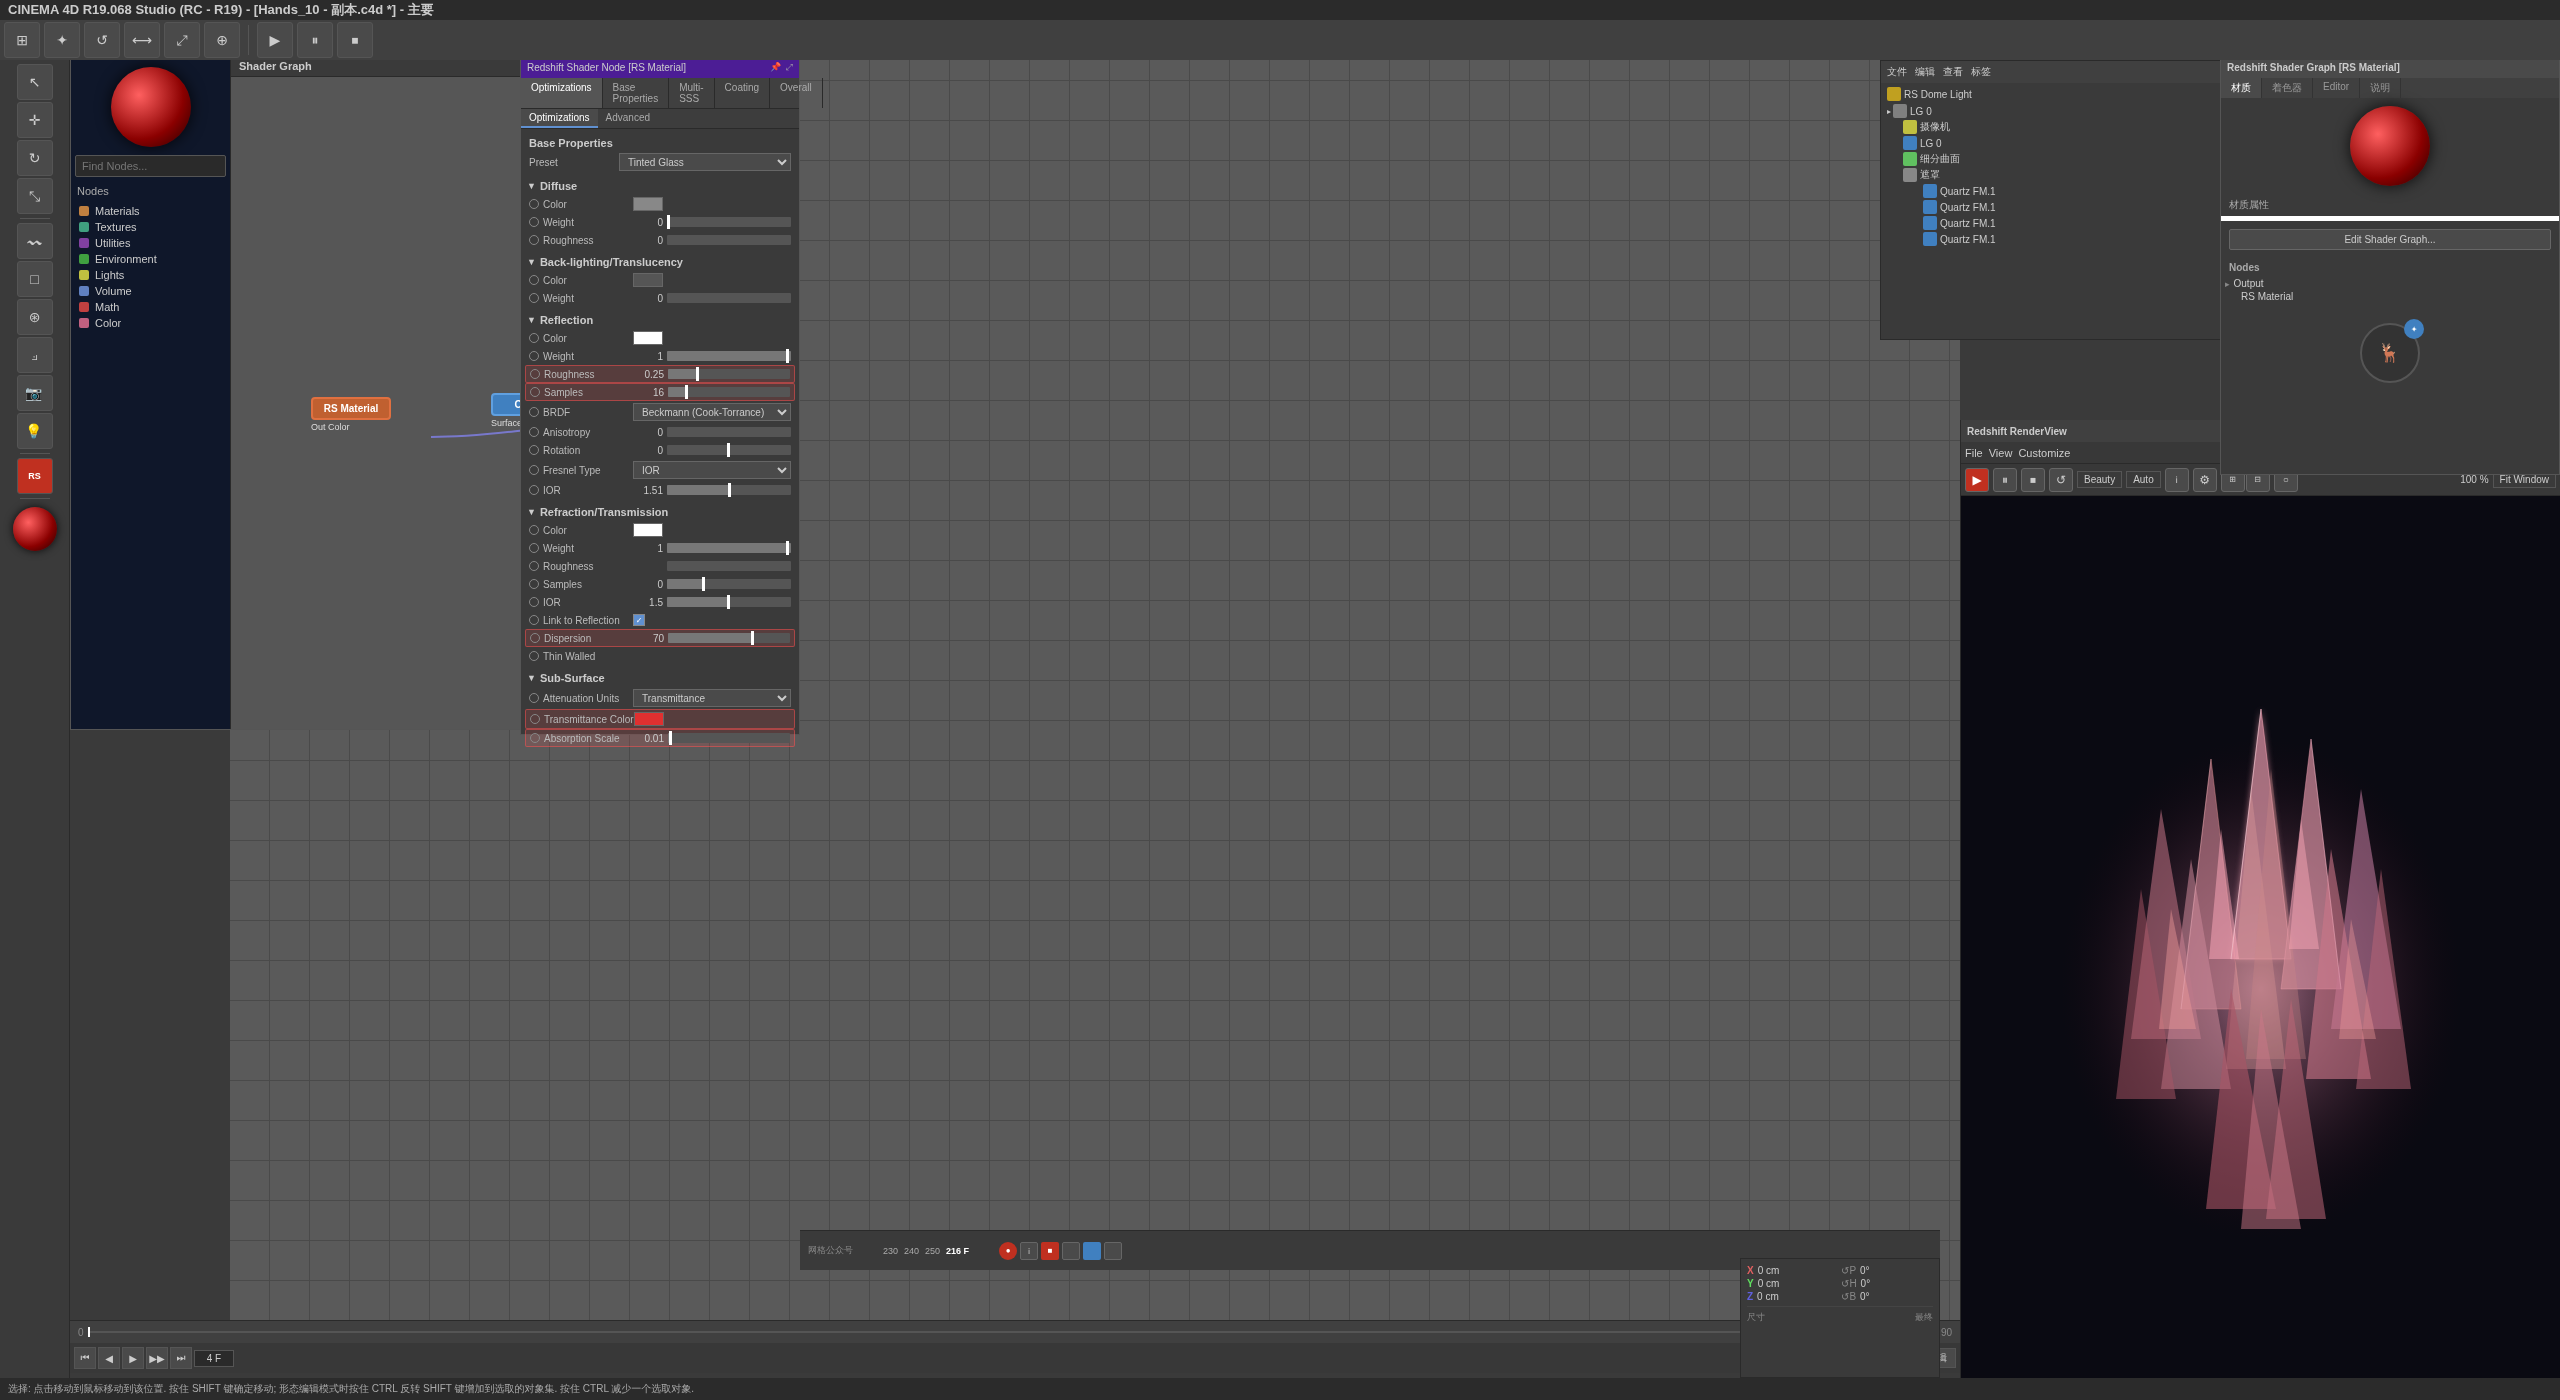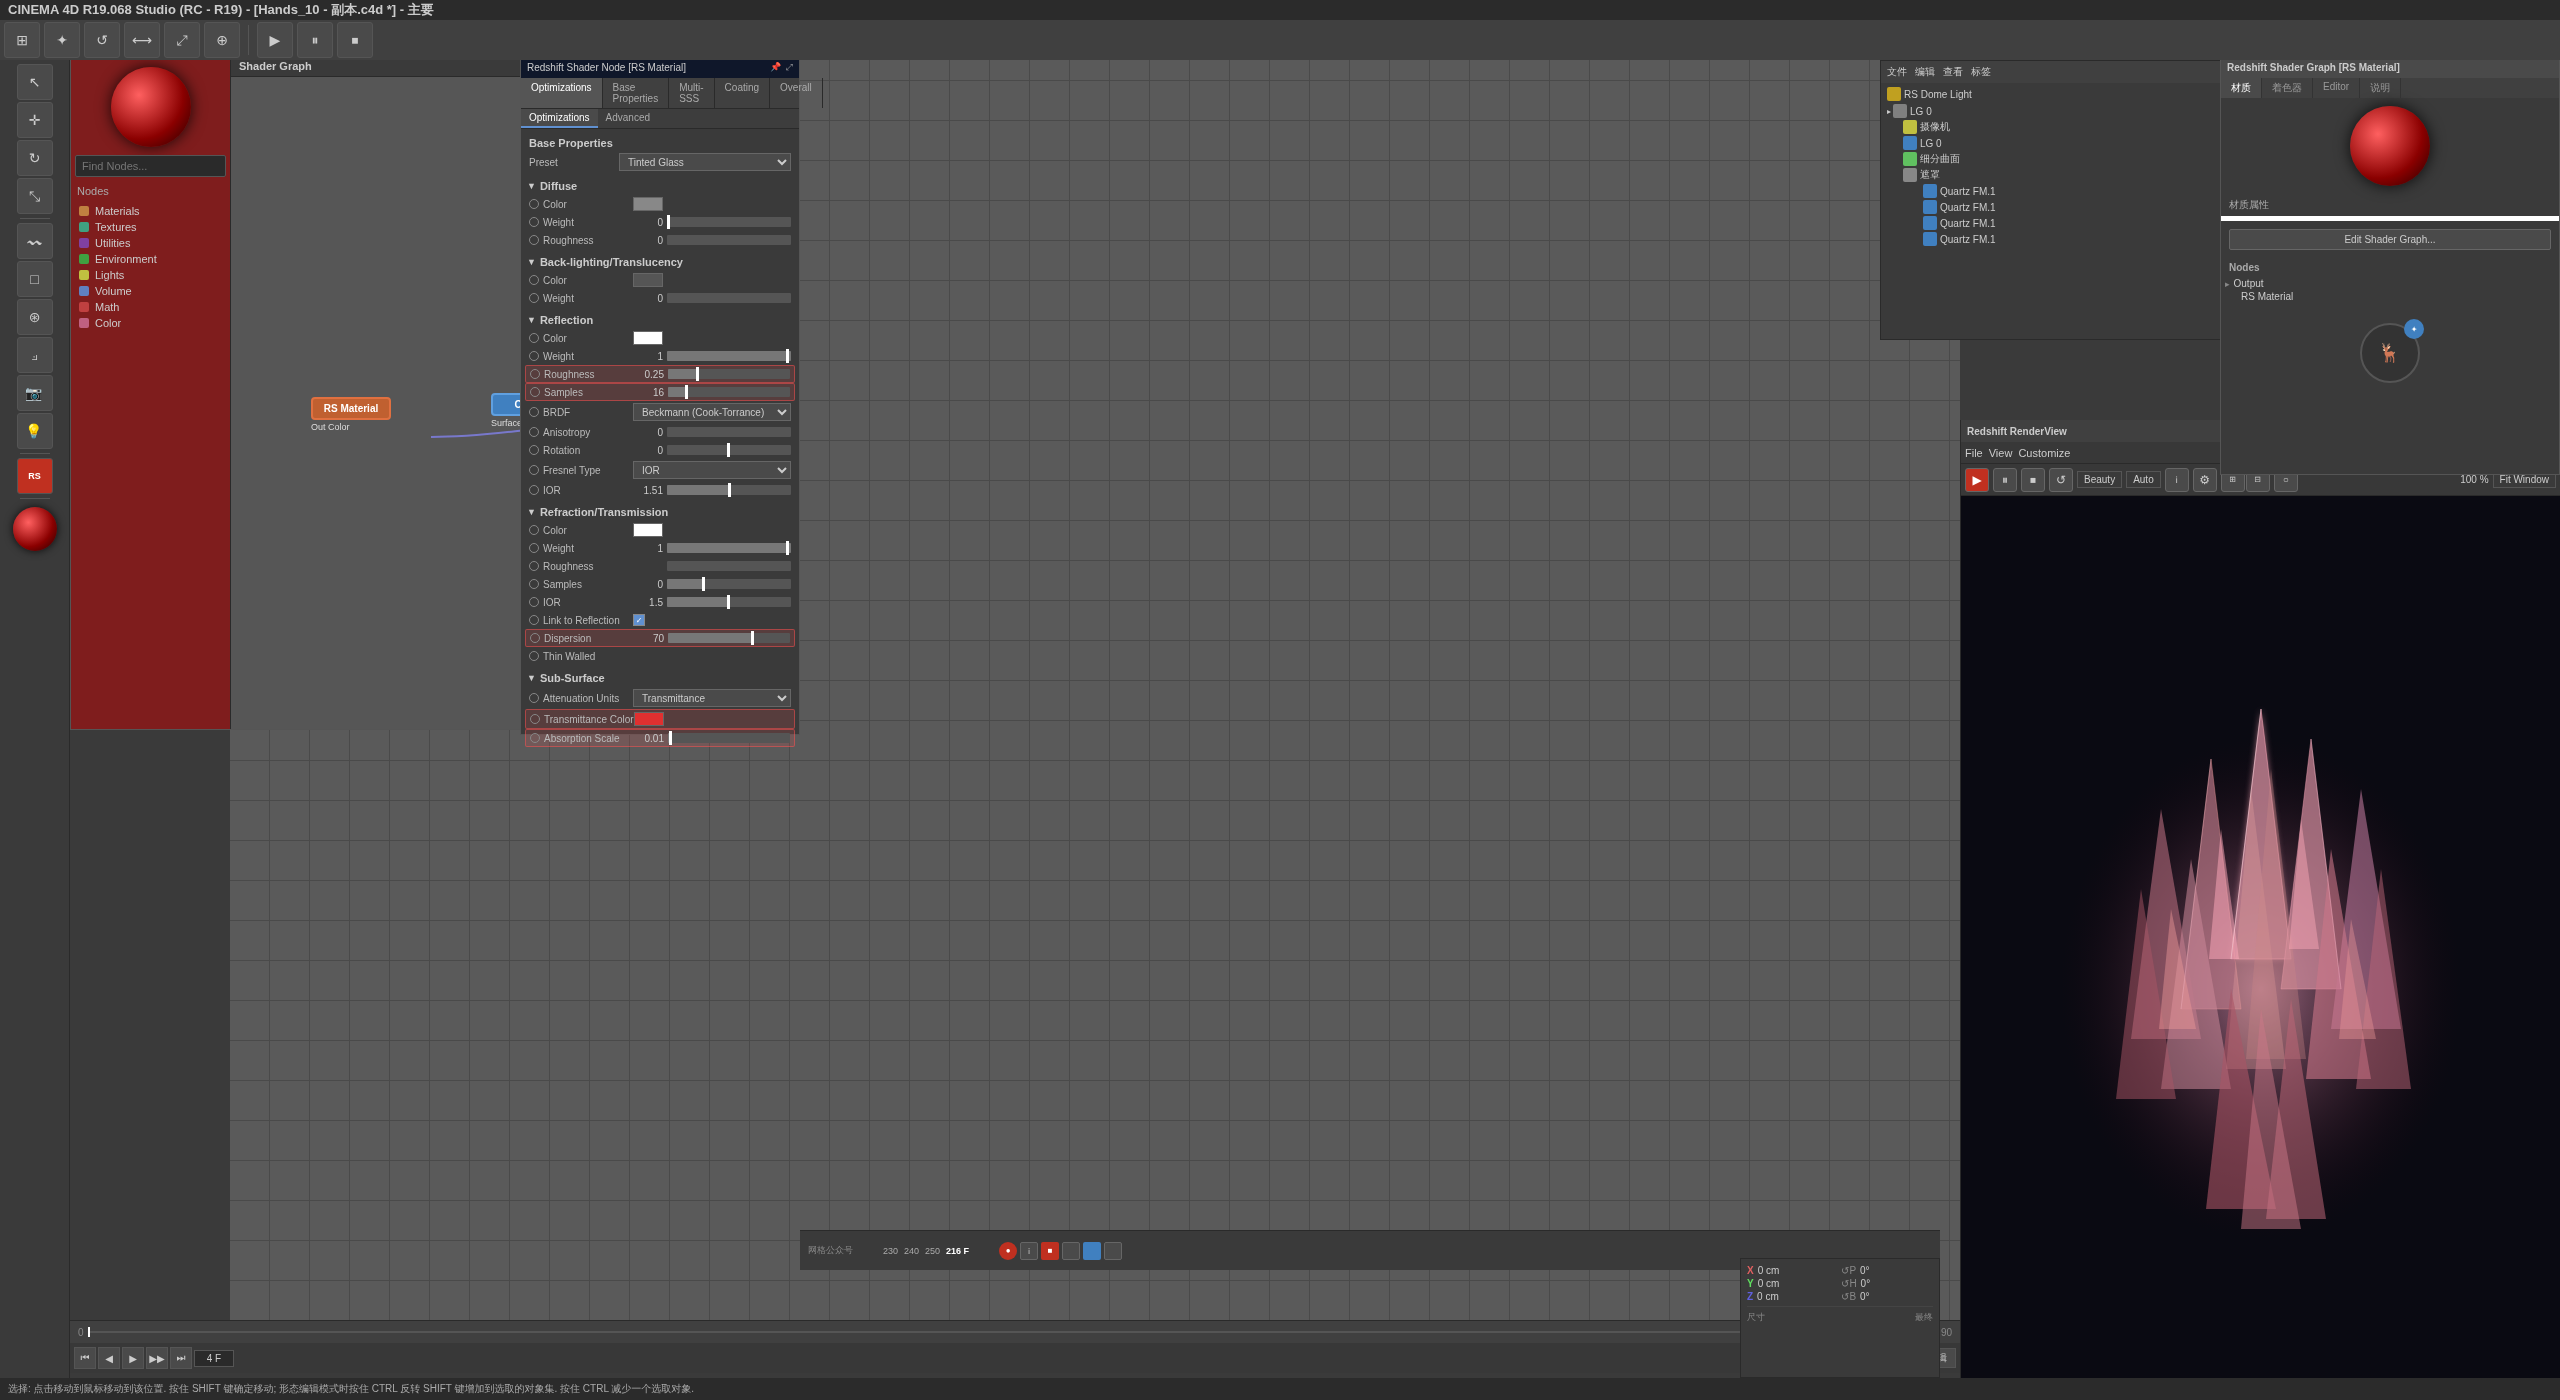--- a/index.html
+++ b/index.html
@@ -147,21 +147,21 @@
     .win-btn-max { background: #40c040; }
     .win-btn-close { background: #e05040; }
 
     .shader-graph-inner {
       display: flex;
       height: calc(100% - 24px);
     }
 
     .shader-graph-sidebar {
       width: 160px;
-      background: #7f1d1d;
+      background: #0f172a;
       border-right: 1px solid #2a2a2a;
       padding: 4px;
     }
 
     .find-nodes-input {
       width: 100%;
       height: 22px;
       background: #2a2a2a;
       border: 1px solid #555;
       color: #ccc;
@@ -209,21 +209,21 @@
       top: 55px;
       left: 520px;
       width: 280px;
       height: 680px;
       background: #3a3a3a;
       border: 1px solid #555;
       z-index: 95;
     }
     .rs-panel-titlebar {
       height: 22px;
-      background: #0f172a;
+      background: #4c1d95;
       display: flex;
       align-items: center;
       padding: 0 6px;
       font-size: 10px;
       color: #ccc;
       justify-content: space-between;
     }
     .rs-tabs {
       display: flex;
       background: #404040;

